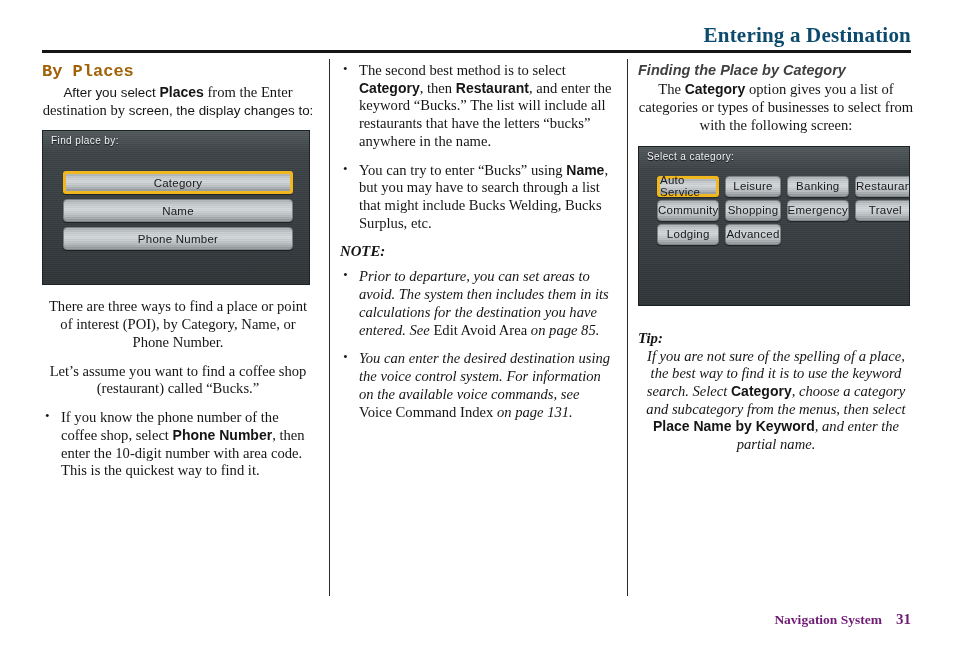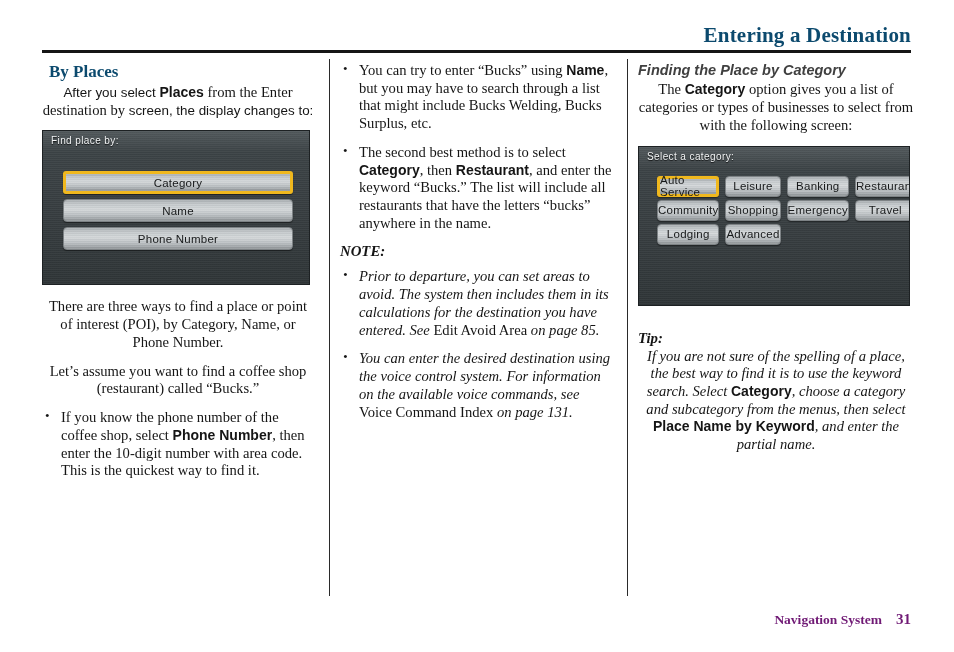--- a/index.html
+++ b/index.html
@@ -56,26 +56,26 @@
   .column {
     position: absolute;
     top: 62px;
   }
   .col-1 { left: 42px;  width: 272px; }
   .col-2 { left: 340px; width: 272px; }
   .col-3 { left: 638px; width: 276px; }
 
   
   .h-sans-bold {
-    font-family: Liberation Serif, serif;
+    font-family: Liberation Mono, monospace;
     font-weight: bold;
     font-size: 17px;
     line-height: 1.18;
-    margin: 0 0 2px 7px;
-    color: #0c4a6e;
+    margin: 0 0 2px 0;
+    color: #a16207;
   }
   .h-sans-bold-italic {
     font-family: "Liberation Sans", sans-serif;
     font-weight: bold;
     font-style: italic;
     font-size: 14.5px;
     line-height: 1.2;
     margin: 0 0 2px 0;
     color: #404040;
   }
@@ -282,23 +282,23 @@
   <p class="para">Let’s assume you want to find a coffee shop (restaurant) called “Bucks.”</p>
 
   <ul class="bullets">
     <li><span>If you know the phone number of the coffee shop, select </span><span class="b-sans">Phone Number</span><span>, then enter the 10-digit number with area code. This is the quickest way to find it.</span></li>
   </ul>
 </div>
 
 <div class="column col-2">
 
   <ul class="bullets">
+    <li><span>The second best method is to select </span><span class="b-sans">Category</span><span>, then </span><span class="b-sans">Restaurant</span><span>, and enter the keyword “Bucks.” The list will include all restaurants that have the letters “bucks” anywhere in the name.</span></li>
+
     <li><span>You can try to enter “Bucks” using </span><span class="b-sans">Name</span><span>, but you may have to search through a list that might include Bucks Welding, Bucks Surplus, etc.</span></li>
-
-    <li><span>The second best method is to select </span><span class="b-sans">Category</span><span>, then </span><span class="b-sans">Restaurant</span><span>, and enter the keyword “Bucks.” The list will include all restaurants that have the letters “bucks” anywhere in the name.</span></li>
   </ul>
 
   <div class="note-head">NOTE:</div>
 
   <ul class="bullets italic">
     <li><span>Prior to departure, you can set areas to avoid. The system then includes them in its calculations for the destination you have entered. See </span><span class="roman">Edit Avoid Area</span><span> on page 85.</span></li>
 
     <li><span>You can enter the desired destination using the voice control system. For information on the available voice commands, see </span><span class="roman">Voice Command Index</span><span> on page 131.</span></li>
   </ul>
 </div>

